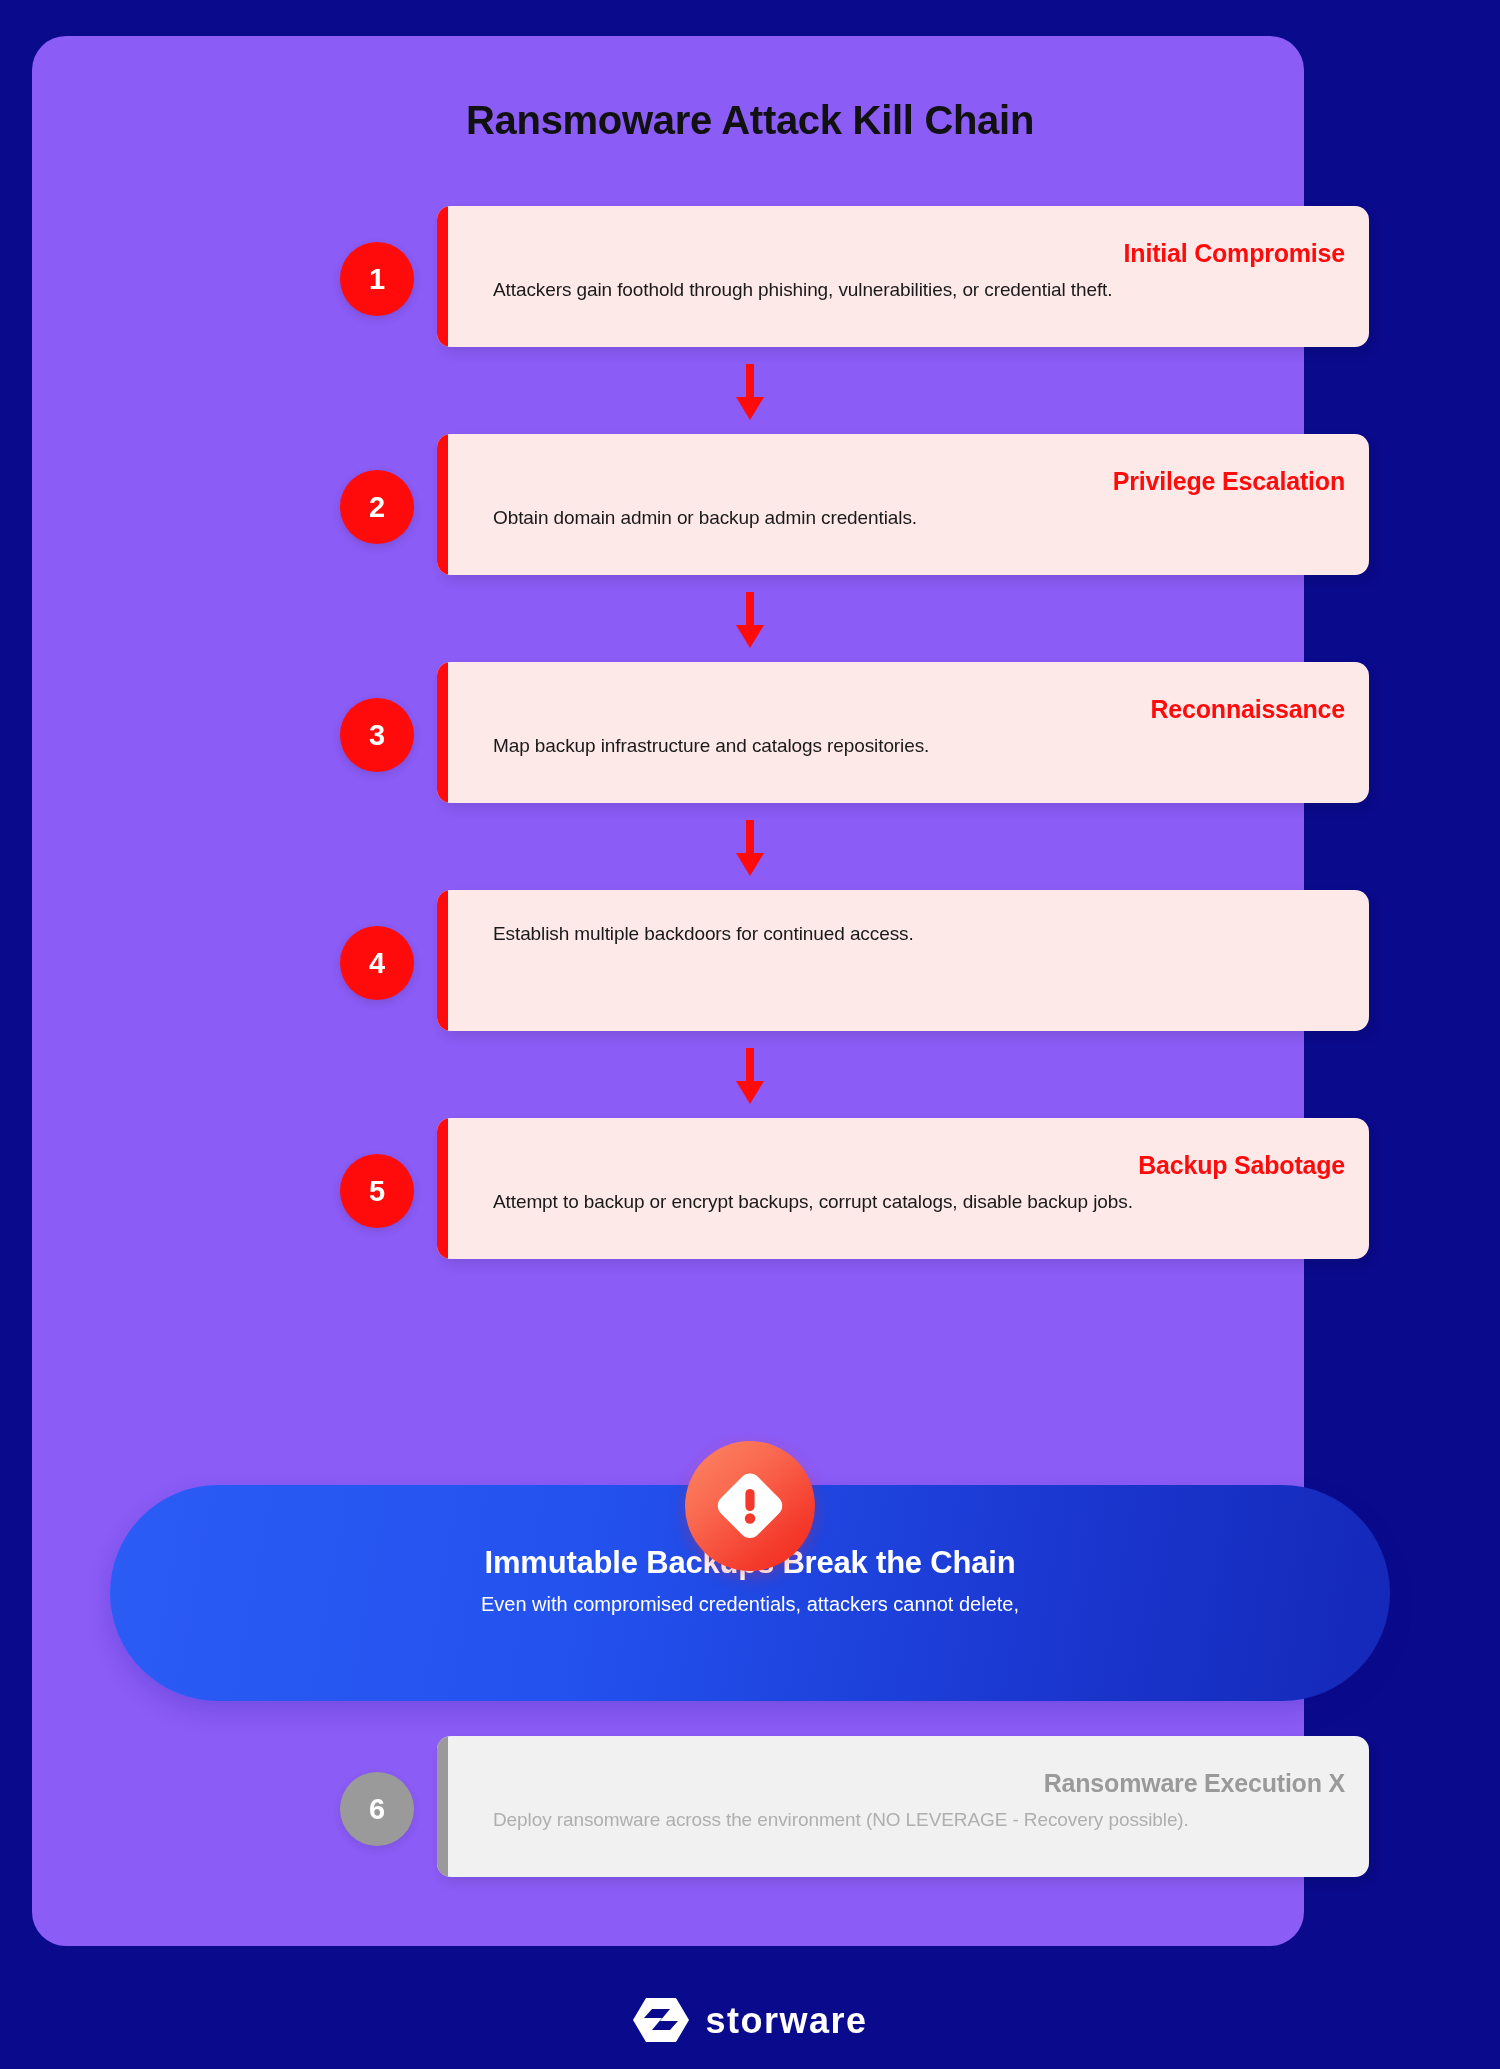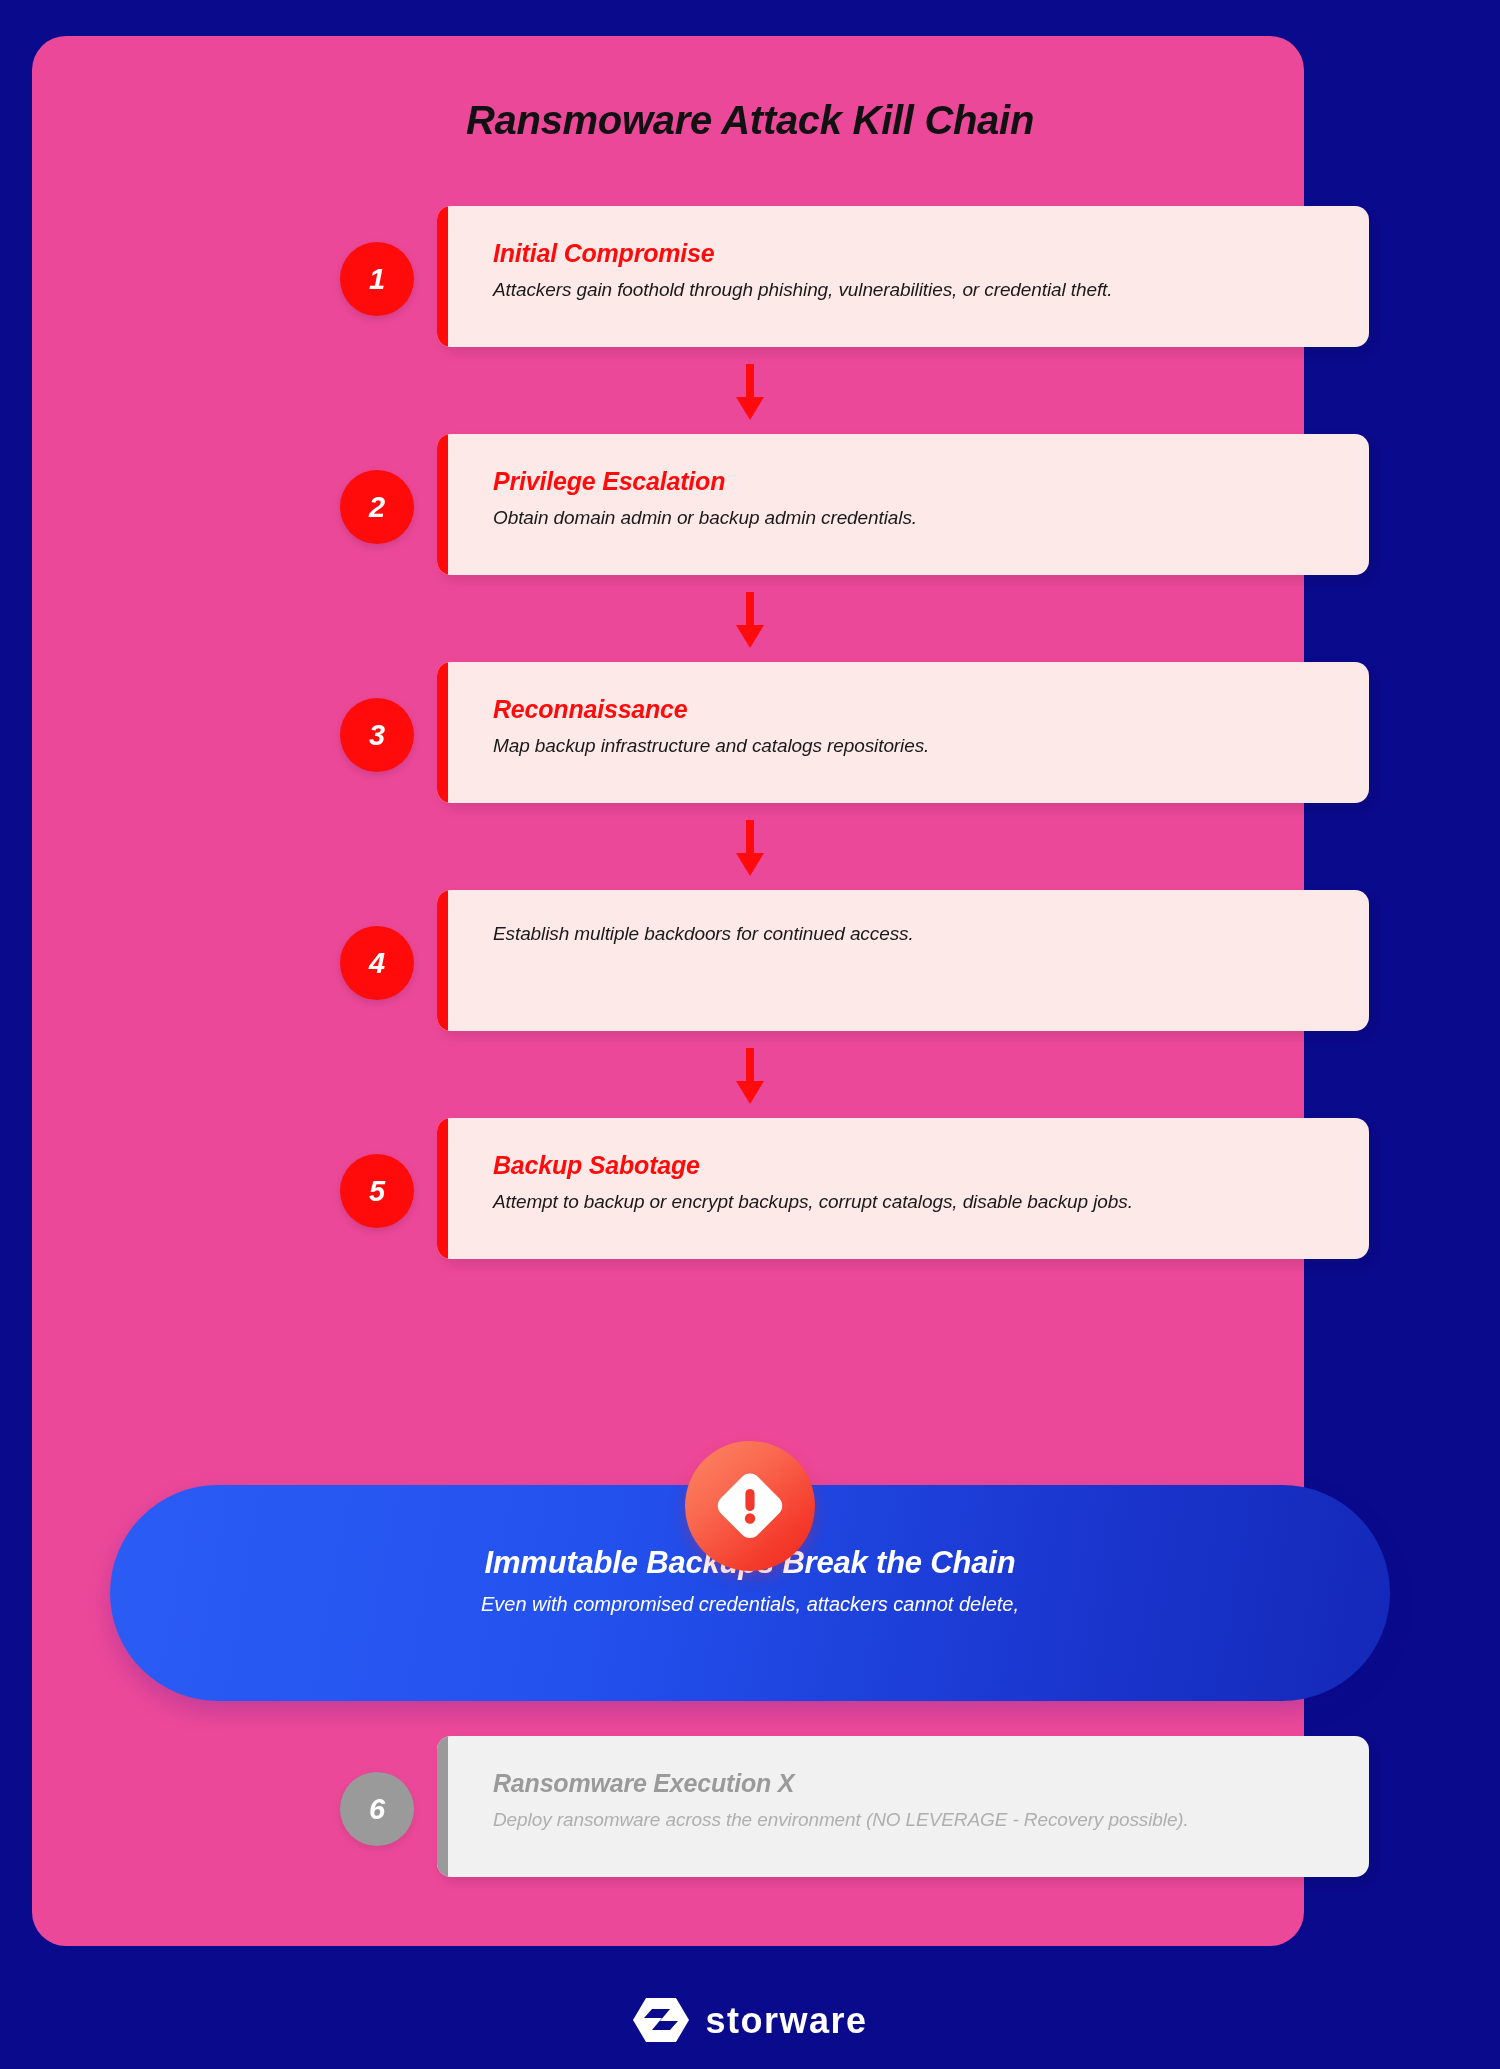--- a/index.html
+++ b/index.html
@@ -22,23 +22,22 @@
     width: 1500px;
     height: 2069px;
     background: #0A0A8C;
   }
   .page-card {
     position: absolute;
     left: 32px;
     top: 36px;
     width: 1272px;
     height: 1910px;
-    background: #ec4899;
+    background: #8b5cf6;
     border-radius: 34px;
-    font-style: italic;
   }
 
   
   .title {
     position: absolute;
     left: 0;
     top: 62px;
     width: 1436px;
     text-align: center;
     font-size: 40px;
@@ -101,20 +100,21 @@
     left: 56px;
     top: 33px;
     right: 24px;
   }
   .step-title {
     font-size: 25px;
     font-weight: bold;
     color: #FF0B0B;
     margin-bottom: 11px;
     letter-spacing: -0.2px;
+    text-align: right;
   }
   .step-desc {
     font-size: 19px;
     color: #1A1A1A;
     letter-spacing: -0.1px;
   }
 
   
   .step-row.muted .step-badge { background: #9A9A9A; box-shadow: 0 3px 9px rgba(0,0,0,0.10); }
   .step-row.muted .step-card  { background: #F1F1F1; }

